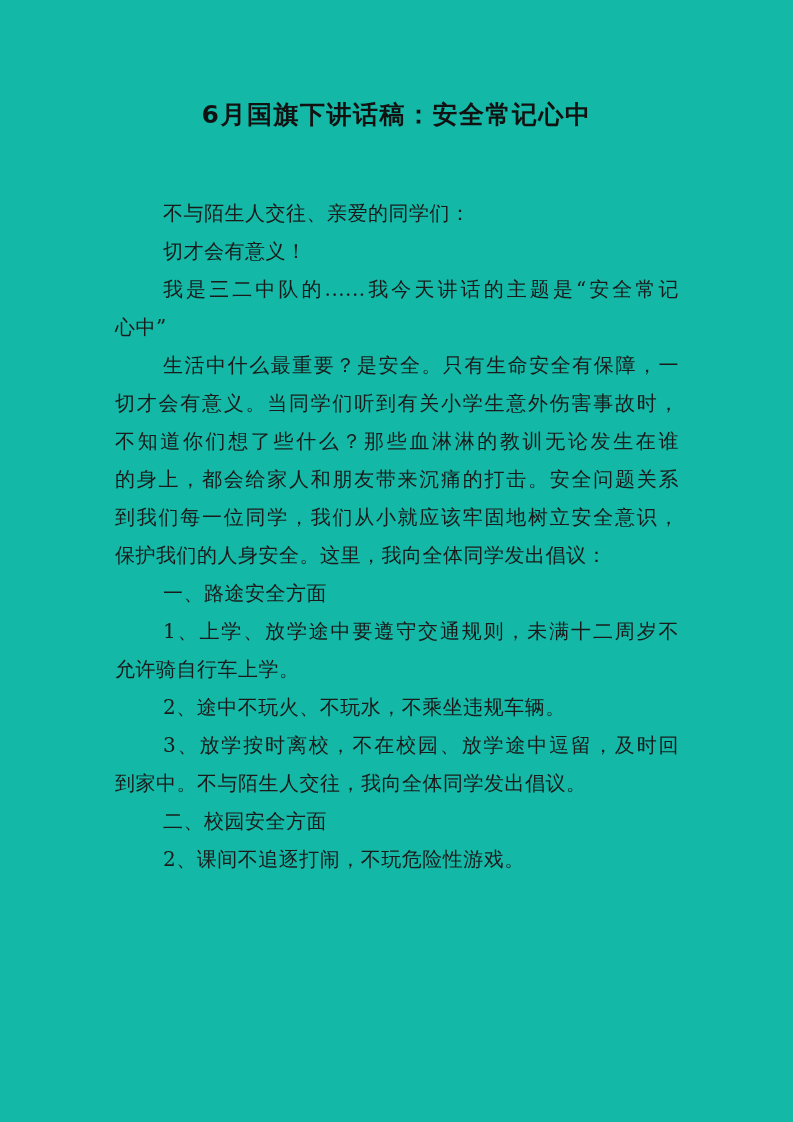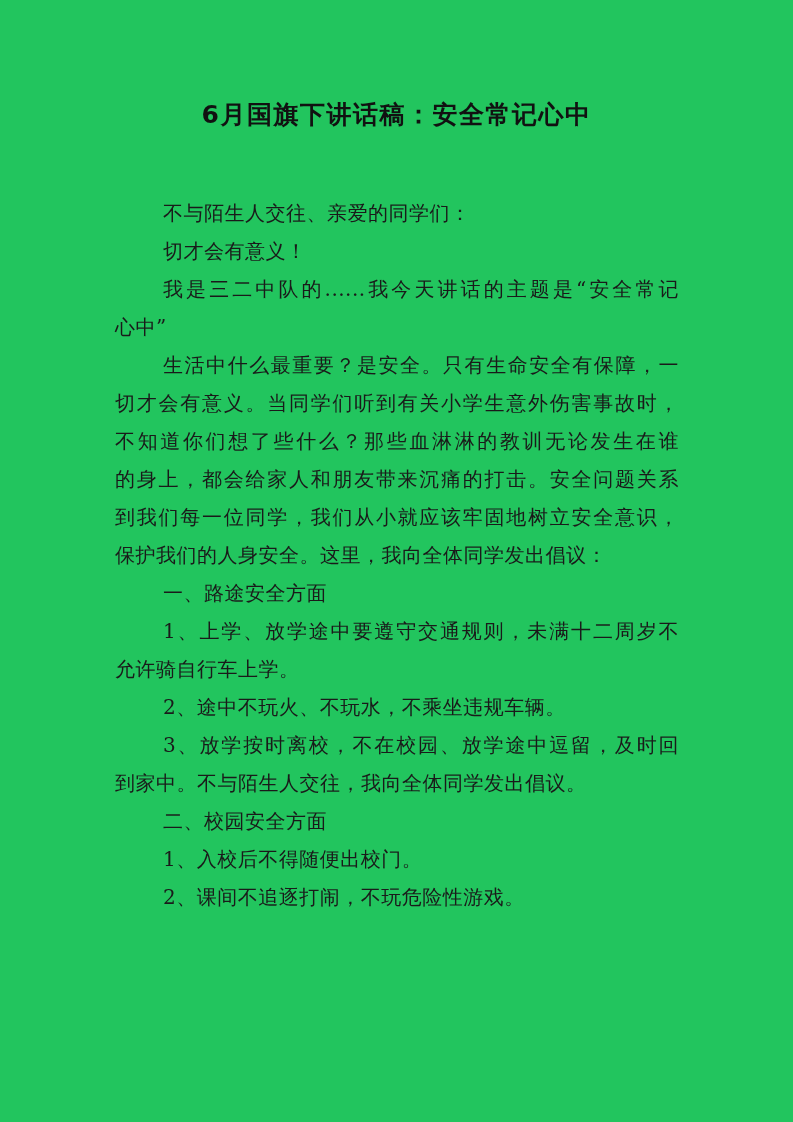--- a/index.html
+++ b/index.html
@@ -1,18 +1,18 @@
 <!DOCTYPE html>
 <html><head>
 <meta charset="utf-8">
 <style>
   html, body { margin: 0; padding: 0; background: #ffffff; }
   body { width: 793px; height: 1122px; position: relative; overflow: hidden;
          font-family: "DejaVu Serif", "Liberation Serif", serif; color: #1a1a1a; }
-  .page { position: absolute; left: 0; top: 0; width: 793px; height: 1122px; background: #22c55e; }
+  .page { position: absolute; left: 0; top: 0; width: 793px; height: 1122px; background: #14b8a6; }
   .title { position: absolute; left: 0; top: 98px; width: 793px; text-align: center;
            font-family: "DejaVu Sans", "Liberation Sans", sans-serif; font-weight: bold;
            font-size: 25px; letter-spacing: 1.5px; color: #111; }
   .body { position: absolute; left: 115px; top: 199px; width: 564px; }
   .line { height: 38px; line-height: 28px; font-size: 20px; white-space: nowrap;
           text-align: justify; text-align-last: justify; letter-spacing: 0.5px; }
   .line.last { text-align-last: left; }
   .line.indent { padding-left: 48px; }
 </style>
 </head>
@@ -31,16 +31,15 @@
     <div class="line">的身上，都会给家人和朋友带来沉痛的打击。安全问题关系</div>
     <div class="line">到我们每一位同学，我们从小就应该牢固地树立安全意识，</div>
     <div class="line last">保护我们的人身安全。这里，我向全体同学发出倡议：</div>
     <div class="line indent last">一、路途安全方面</div>
     <div class="line indent">1、上学、放学途中要遵守交通规则，未满十二周岁不</div>
     <div class="line last">允许骑自行车上学。</div>
     <div class="line indent last">2、途中不玩火、不玩水，不乘坐违规车辆。</div>
     <div class="line indent">3、放学按时离校，不在校园、放学途中逗留，及时回</div>
     <div class="line last">到家中。不与陌生人交往，我向全体同学发出倡议。</div>
     <div class="line indent last">二、校园安全方面</div>
-    <div class="line indent last">1、入校后不得随便出校门。</div>
     <div class="line indent last">2、课间不追逐打闹，不玩危险性游戏。</div>
   </div>
 </div>
 
 </body></html>

